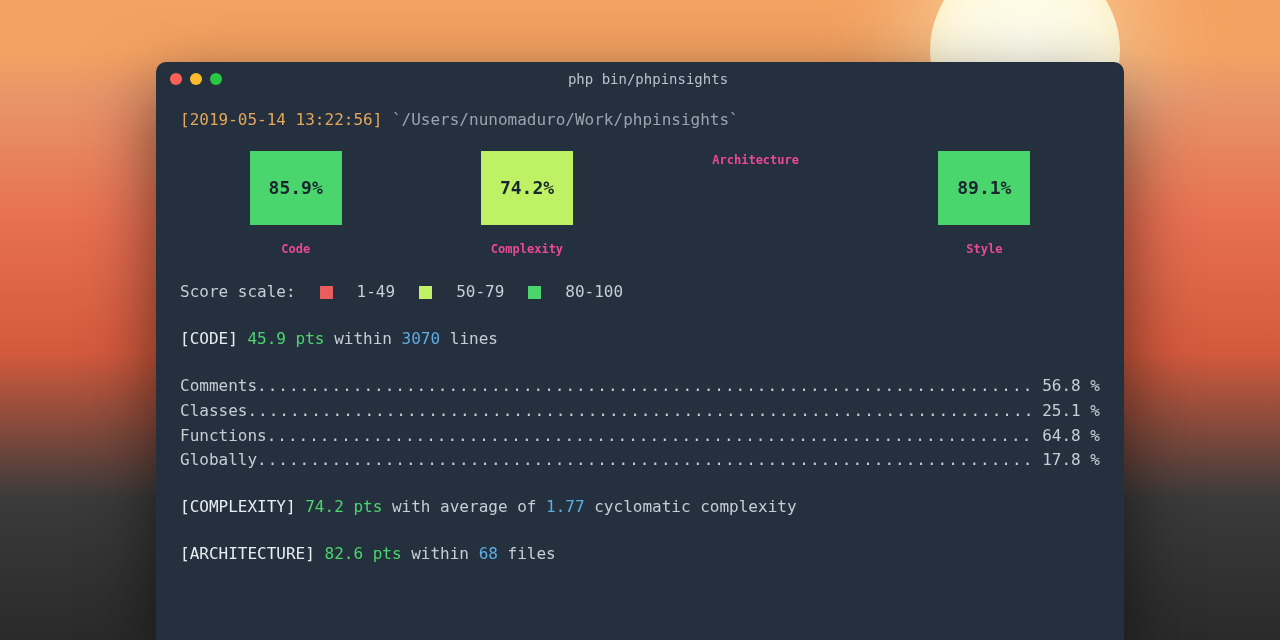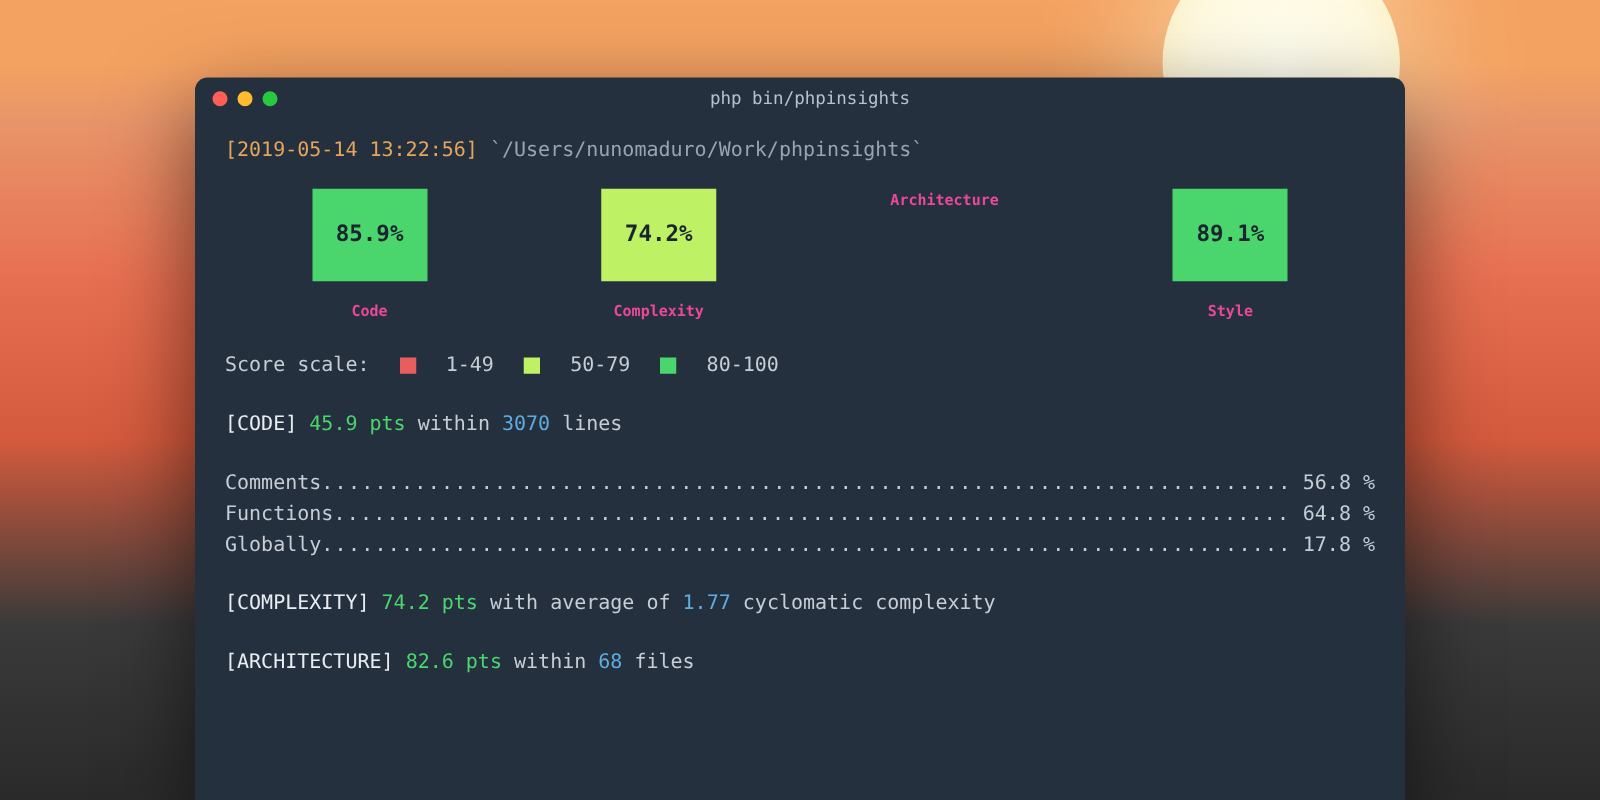--- a/index.html
+++ b/index.html
@@ -192,20 +192,25 @@
       <span> lines</span>
     </div>
 
     <div class="section">
       <div class="dotline">
         <span>Comments</span>
         <span class="dots"></span>
         <span class="pct">56.8 %</span>
       </div>
       <div class="dotline">
+        <span>Classes</span>
+        <span class="dots"></span>
+        <span class="pct">25.1 %</span>
+      </div>
+      <div class="dotline">
         <span>Functions</span>
         <span class="dots"></span>
         <span class="pct">64.8 %</span>
       </div>
       <div class="dotline">
         <span>Globally</span>
         <span class="dots"></span>
         <span class="pct">17.8 %</span>
       </div>
     </div>

